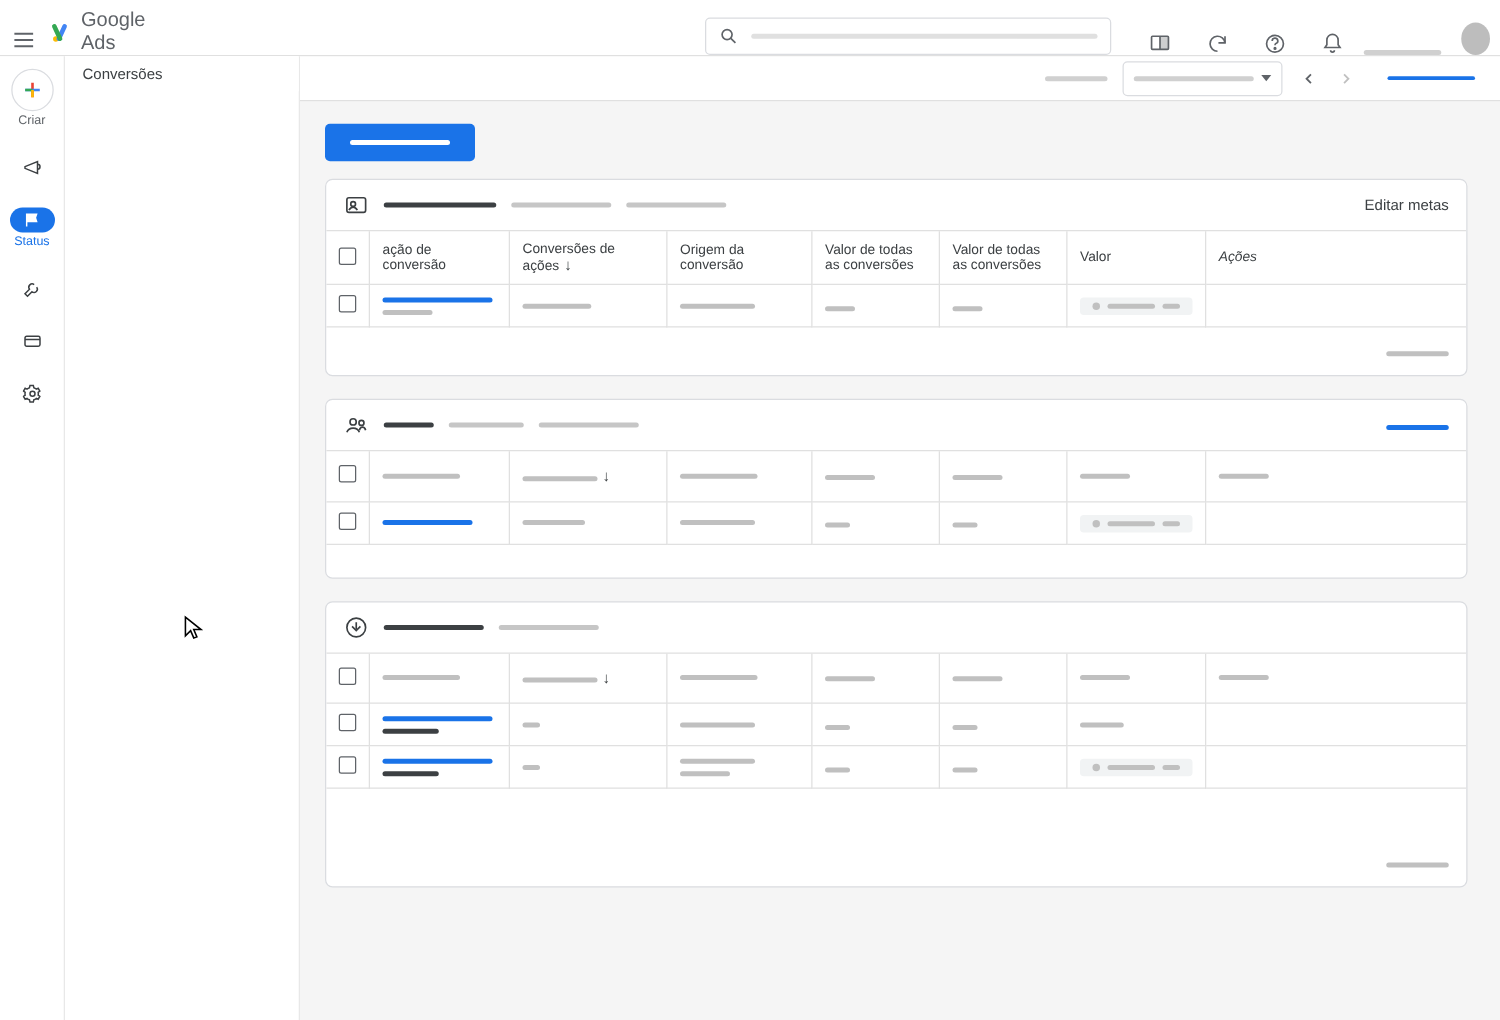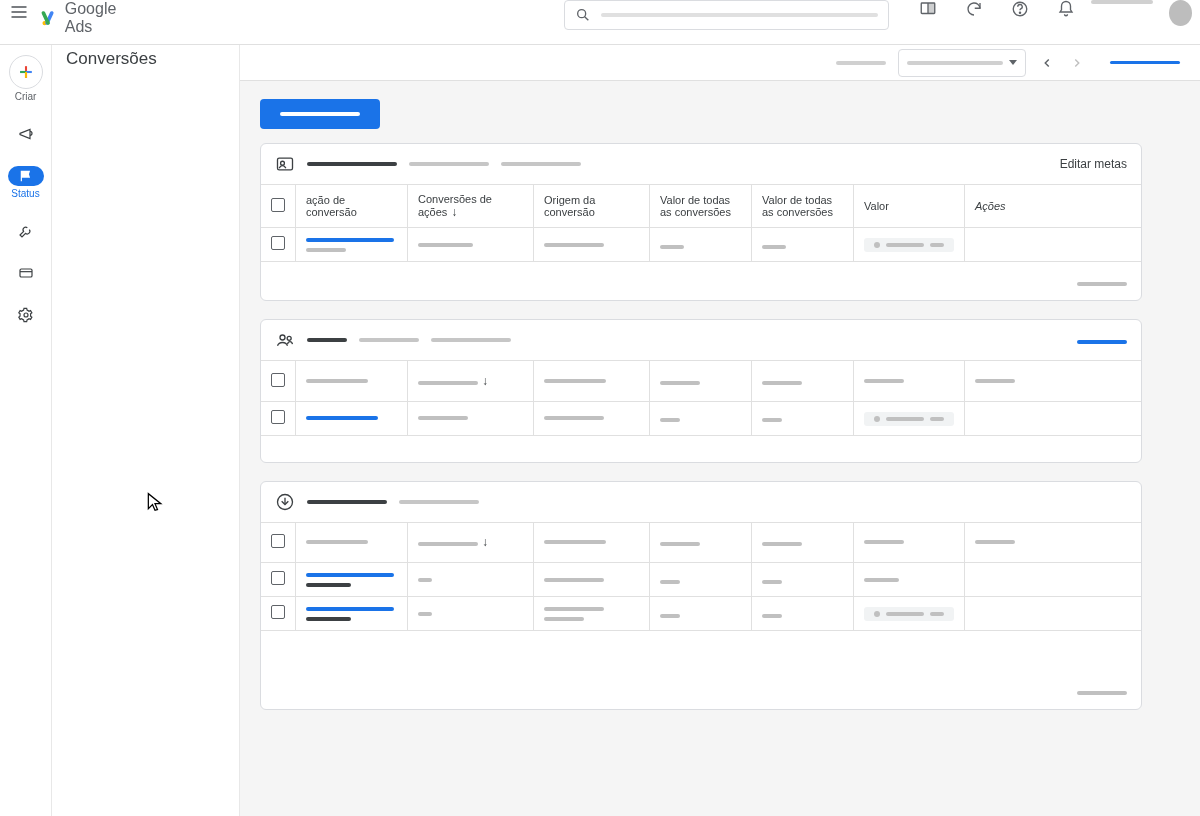--- a/index.html
+++ b/index.html
@@ -1,19 +1,19 @@
 <!DOCTYPE html>
 <html><head>
   <meta charset="utf-8">
   <style>
     * { box-sizing: border-box; margin: 0; padding: 0; font-family: 'Helvetica Neue', Arial, sans-serif; }
     body { width: 1200px; height: 816px; background: #f5f5f5; overflow: hidden; }
     
     
-    .header { height: 45px; background: #fff; display: flex; align-items: flex-start; padding: 0 8px; border-bottom: 1px solid #e0e0e0; }
+    .header { height: 45px; background: #fff; display: flex; align-items: flex-end; padding: 0 8px; border-bottom: 1px solid #e0e0e0; }
     .menu-icon { width: 24px; height: 24px; display: flex; align-items: center; justify-content: center; margin-right: 12px; cursor: pointer; color: #5f6368; }
     .logo { display: flex; align-items: center; margin-right: 16px; }
     .logo-mark { width: 20px; height: 20px; margin-right: 6px; }
     .logo-text { font-size: 16px; color: #5f6368; }
     .logo-text b { font-weight: 500; color: #5f6368; }
     .search-box { flex: 0 0 325px; margin-left: 410px; height: 30px; background: #fff; border: 1px solid #dadce0; border-radius: 4px; display: flex; align-items: center; padding: 0 10px; }
     .search-box .search-icon { width: 16px; height: 16px; color: #5f6368; margin-right: 10px; }
     .search-box .ph { flex: 1; height: 4px; background: #e0e0e0; border-radius: 2px; }
     .header-icons { display: flex; align-items: center; gap: 28px; margin-left: 30px; }
     .header-icon { width: 18px; height: 18px; color: #5f6368; cursor: pointer; }
@@ -27,21 +27,21 @@
     .rail { width: 52px; background: #fff; border-right: 1px solid #e8e8e8; padding-top: 10px; display: flex; flex-direction: column; align-items: center; gap: 22px; }
     .rail-item { display: flex; flex-direction: column; align-items: center; gap: 2px; cursor: pointer; }
     .rail-fab { width: 34px; height: 34px; border-radius: 50%; border: 1px solid #dadce0; background: #fff; display: flex; align-items: center; justify-content: center; }
     .rail-label { font-size: 10px; color: #5f6368; }
     .rail-icon-btn { width: 36px; height: 20px; border-radius: 16px; display: flex; align-items: center; justify-content: center; color: #3c4043; background: transparent; }
     .rail-icon-btn.active { background: #1a73e8; color: #fff; }
     .rail-icon-btn.active + .rail-label { color: #1a73e8; }
 
     
     .sidebar { width: 188px; background: #fff; border-right: 1px solid #e8e8e8; position: relative; }
-    .top-bar { height: 28px; display: flex; align-items: center; padding: 0 14px; font-size: 17px; color: #3c4043; border-bottom: 1px solid transparent; background: #fff; }
+    .top-bar { height: 28px; display: flex; align-items: center; padding: 0 14px; font-size: 12px; color: #3c4043; border-bottom: 1px solid transparent; background: #fff; }
     .sidebar-list { padding-top: 10px; }
     .sidebar-item { height: 32px; display: flex; align-items: center; padding: 0 14px; font-size: 13px; color: #5f6368; cursor: pointer; border-radius: 0 16px 16px 0; margin-right: 6px; }
     .sidebar-item.active { background: #1a73e8; color: #fff; }
     .sidebar-item .ph { height: 4px; background: currentColor; opacity: 0.3; border-radius: 2px; }
     .sidebar-item.single .ph { width: 55px; }
     .sidebar-item.double .ph { width: 90px; }
     .sidebar-item.triple .ph { width: 120px; }
     .sidebar-group-gap { height: 8px; }
 
     
@@ -52,21 +52,21 @@
     .date-picker .ph { flex: 1; }
     .date-arrow { width: 0; height: 0; border-left: 4px solid transparent; border-right: 4px solid transparent; border-top: 5px solid #5f6368; }
     .nav-arrow { width: 18px; height: 18px; color: #5f6368; cursor: pointer; display: flex; align-items: center; justify-content: center; }
     .nav-arrow.disabled { color: #c0c0c0; }
     .chart-toggle { width: 70px; height: 3px; background: #1a73e8; border-radius: 2px; margin-left: 12px; }
 
     .primary-btn { margin: 18px 0 14px 20px; width: 120px; height: 30px; background: #1a73e8; border-radius: 4px; display: flex; align-items: center; justify-content: center; cursor: pointer; }
     .primary-btn .ph { width: 80px; height: 4px; background: #fff; border-radius: 2px; }
 
     
-    .card { margin: 0 58px 18px 20px; background: #fff; border: 1px solid #dadce0; border-radius: 6px; overflow: hidden; }
+    .card { margin: 0 26px 18px 20px; background: #fff; border: 1px solid #dadce0; border-radius: 6px; overflow: hidden; }
     .card-header { display: flex; align-items: center; padding: 10px 14px; border-bottom: 1px solid #e0e0e0; gap: 12px; }
     .card-header .ic { width: 20px; height: 20px; color: #3c4043; }
     .card-header .title-ph { height: 4px; background: #3c4043; border-radius: 2px; }
     .card-header .sub-ph { height: 4px; background: #c6c6c6; border-radius: 2px; }
     .card-header-action { margin-left: auto; font-size: 12px; color: #3c4043; cursor: pointer; }
     .card-header-action.link { color: #1a73e8; }
 
     table { width: 100%; border-collapse: collapse; font-size: 12px; color: #3c4043; }
     th, td { border-bottom: 1px solid #e0e0e0; border-right: 1px solid #e0e0e0; padding: 8px 10px; text-align: left; vertical-align: middle; }
     th:last-child, td:last-child { border-right: none; }

